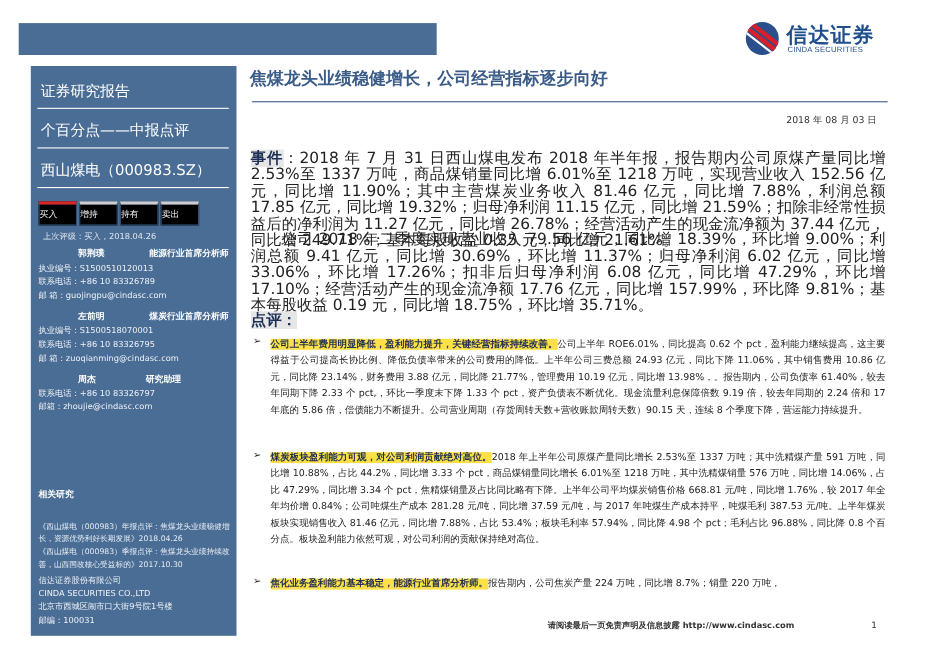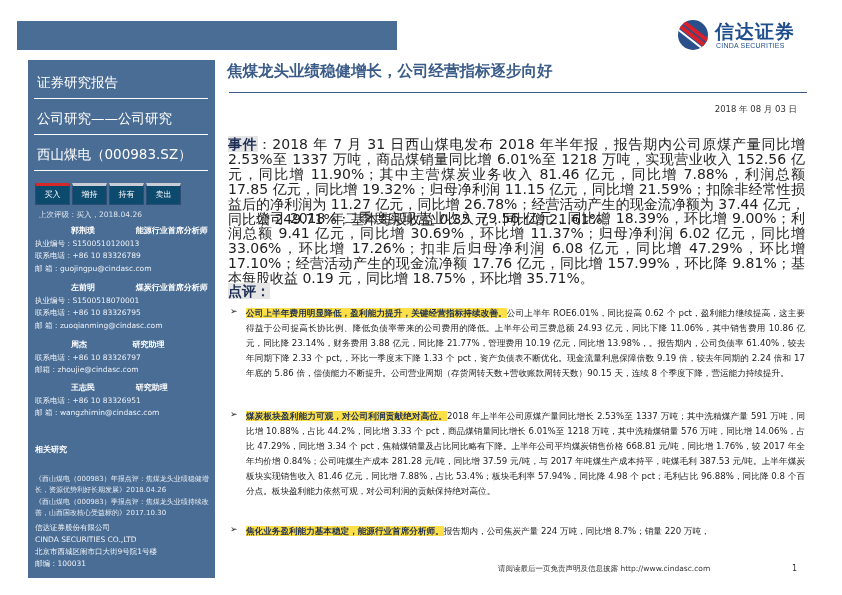--- a/index.html
+++ b/index.html
@@ -11,58 +11,58 @@
   .logo .mark .s2{position:absolute;left:-6px;top:15px;width:44px;height:4px;background:#d8202a;transform:rotate(38deg);}
   .logo .mark .s3{position:absolute;left:-6px;top:21px;width:44px;height:2px;background:#fff;transform:rotate(38deg);}
   .logo .cn{position:absolute;left:37px;top:2px;font-size:19px;font-weight:bold;color:#1f4e8c;letter-spacing:1px;font-family:"DejaVu Sans",sans-serif;}
   .logo .en{position:absolute;left:38px;top:25px;font-size:7px;color:#1f4e8c;font-family:"Liberation Sans",sans-serif;letter-spacing:0.2px;}
   .sidebar{position:absolute;left:28px;top:60px;width:187px;height:518px;background:#4a6d95;color:#fff;}
   .sb-title{position:absolute;left:9px;top:14px;font-size:13.5px;}
   .sb-line{position:absolute;left:6px;width:174px;height:1px;background:#fff;}
   .sb-sub{position:absolute;left:9px;top:50px;font-size:13.5px;}
   .sb-stock{position:absolute;left:9px;top:86px;font-size:13.5px;}
   .ratings{position:absolute;left:7px;top:123px;display:flex;gap:2px;}
-  .rate{width:33px;height:18px;background:#0c4a6e;border:1px solid #2f4d72;border-top:3px solid #c9ced6;color:#fff;font-size:8px;text-align:center;line-height:18px;}
+  .rate{width:33px;height:18px;background:#000000;border:1px solid #2f4d72;border-top:3px solid #c9ced6;color:#fff;font-size:8px;text-align:left;line-height:18px;}
   .rate.active{border-top-color:#d42a2a;}
   .last-rating{position:absolute;left:11px;top:150px;font-size:7.5px;color:#dfe6ef;}
   .analyst{position:absolute;left:7px;font-size:7.5px;line-height:12.5px;color:#eef2f7;}
   .analyst .name{font-weight:bold;color:#fff;font-size:8px;padding-left:36px;}
   .related{position:absolute;left:7px;top:384px;font-size:7px;line-height:11.5px;color:#e6ecf3;width:178px;}
   .related .h{font-weight:bold;color:#fff;font-size:8px;margin-bottom:18px;}
   .company{position:absolute;left:7px;top:462px;font-size:7.5px;line-height:12px;color:#eef2f7;}
   .headline{position:absolute;left:227px;top:61px;font-size:15.5px;font-weight:bold;color:#3b5c88;}
   .hl-rule{position:absolute;left:229px;top:92px;width:578px;height:1px;background:#3b5c88;}
   .date{position:absolute;right:45px;top:104px;font-size:8.5px;color:#333;}
   .bodytext{position:absolute;left:228px;width:577px;font-size:14px;line-height:14.9px;color:#222;text-align:justify;}
   .hl-label{background:#e6e6e6;color:#1d2f55;font-weight:bold;}
   .bullet{position:absolute;left:230px;font-size:9px;color:#222;}
   .bul-text{position:absolute;left:246px;width:559px;font-size:8.6px;line-height:14.9px;color:#222;text-align:justify;}
   .bul-text .lead{background:#fde047;color:#1d2f55;font-weight:bold;}
-  .footer{position:absolute;left:498px;top:564px;font-size:7.5px;color:#333;}
+  .footer{position:absolute;left:498px;top:564px;font-size:7.5px;color:#333;font-weight:bold;}
   .pagenum{position:absolute;left:792px;top:564px;font-size:8px;color:#333;}
 </style>
 </head>
 <body>
 
 <div class="topbar"></div>
 
 <div class="logo">
   <div class="mark">
     <div class="s1"></div>
       <div class="s2"></div>
       <div class="s3"></div>
   </div>
   <div class="cn">信达证券</div>
   <div class="en">CINDA SECURITIES</div>
 </div>
 
 <div class="sidebar">
   <div class="sb-title">证券研究报告</div>
   <div class="sb-line" style="top:38px"></div>
-  <div class="sb-sub">公司研究——公司研究</div>
+  <div class="sb-sub">个百分点——中报点评</div>
   <div class="sb-line" style="top:74px"></div>
   <div class="sb-stock">西山煤电（000983.SZ）</div>
   <div class="sb-line" style="top:110px"></div>
 
   <div class="ratings">
     <div class="rate active">买入</div>
     <div class="rate">增持</div>
     <div class="rate">持有</div>
     <div class="rate">卖出</div>
   </div>
@@ -81,25 +81,20 @@
     <div>联系电话：+86 10 83326795</div>
     <div>邮    箱：zuoqianming@cindasc.com</div>
   </div>
 
   <div class="analyst" style="top:279px">
     <div><span class="name">周杰</span>&nbsp;&nbsp;&nbsp;&nbsp;<span class="name">研究助理</span></div>
     <div>联系电话：+86 10 83326797</div>
     <div>邮箱：zhoujie@cindasc.com</div>
   </div>
 
-  <div class="analyst" style="top:322px">
-    <div><span class="name">王志民</span>&nbsp;&nbsp;<span class="name">研究助理</span></div>
-    <div>联系电话：+86 10 83326951</div>
-    <div>邮    箱：wangzhimin@cindasc.com</div>
-  </div>
 
   <div class="related">
     <div class="h">相关研究</div>
     <div>《西山煤电（000983）年报点评：焦煤龙头业绩稳健增长，资源优势利好长期发展》2018.04.26</div>
     <div>《西山煤电（000983）季报点评：焦煤龙头业绩持续改善，山西国改核心受益标的》2017.10.30</div>
   </div>
 
   <div class="company">
     <div>信达证券股份有限公司</div>
     <div>CINDA SECURITIES CO.,LTD</div>

